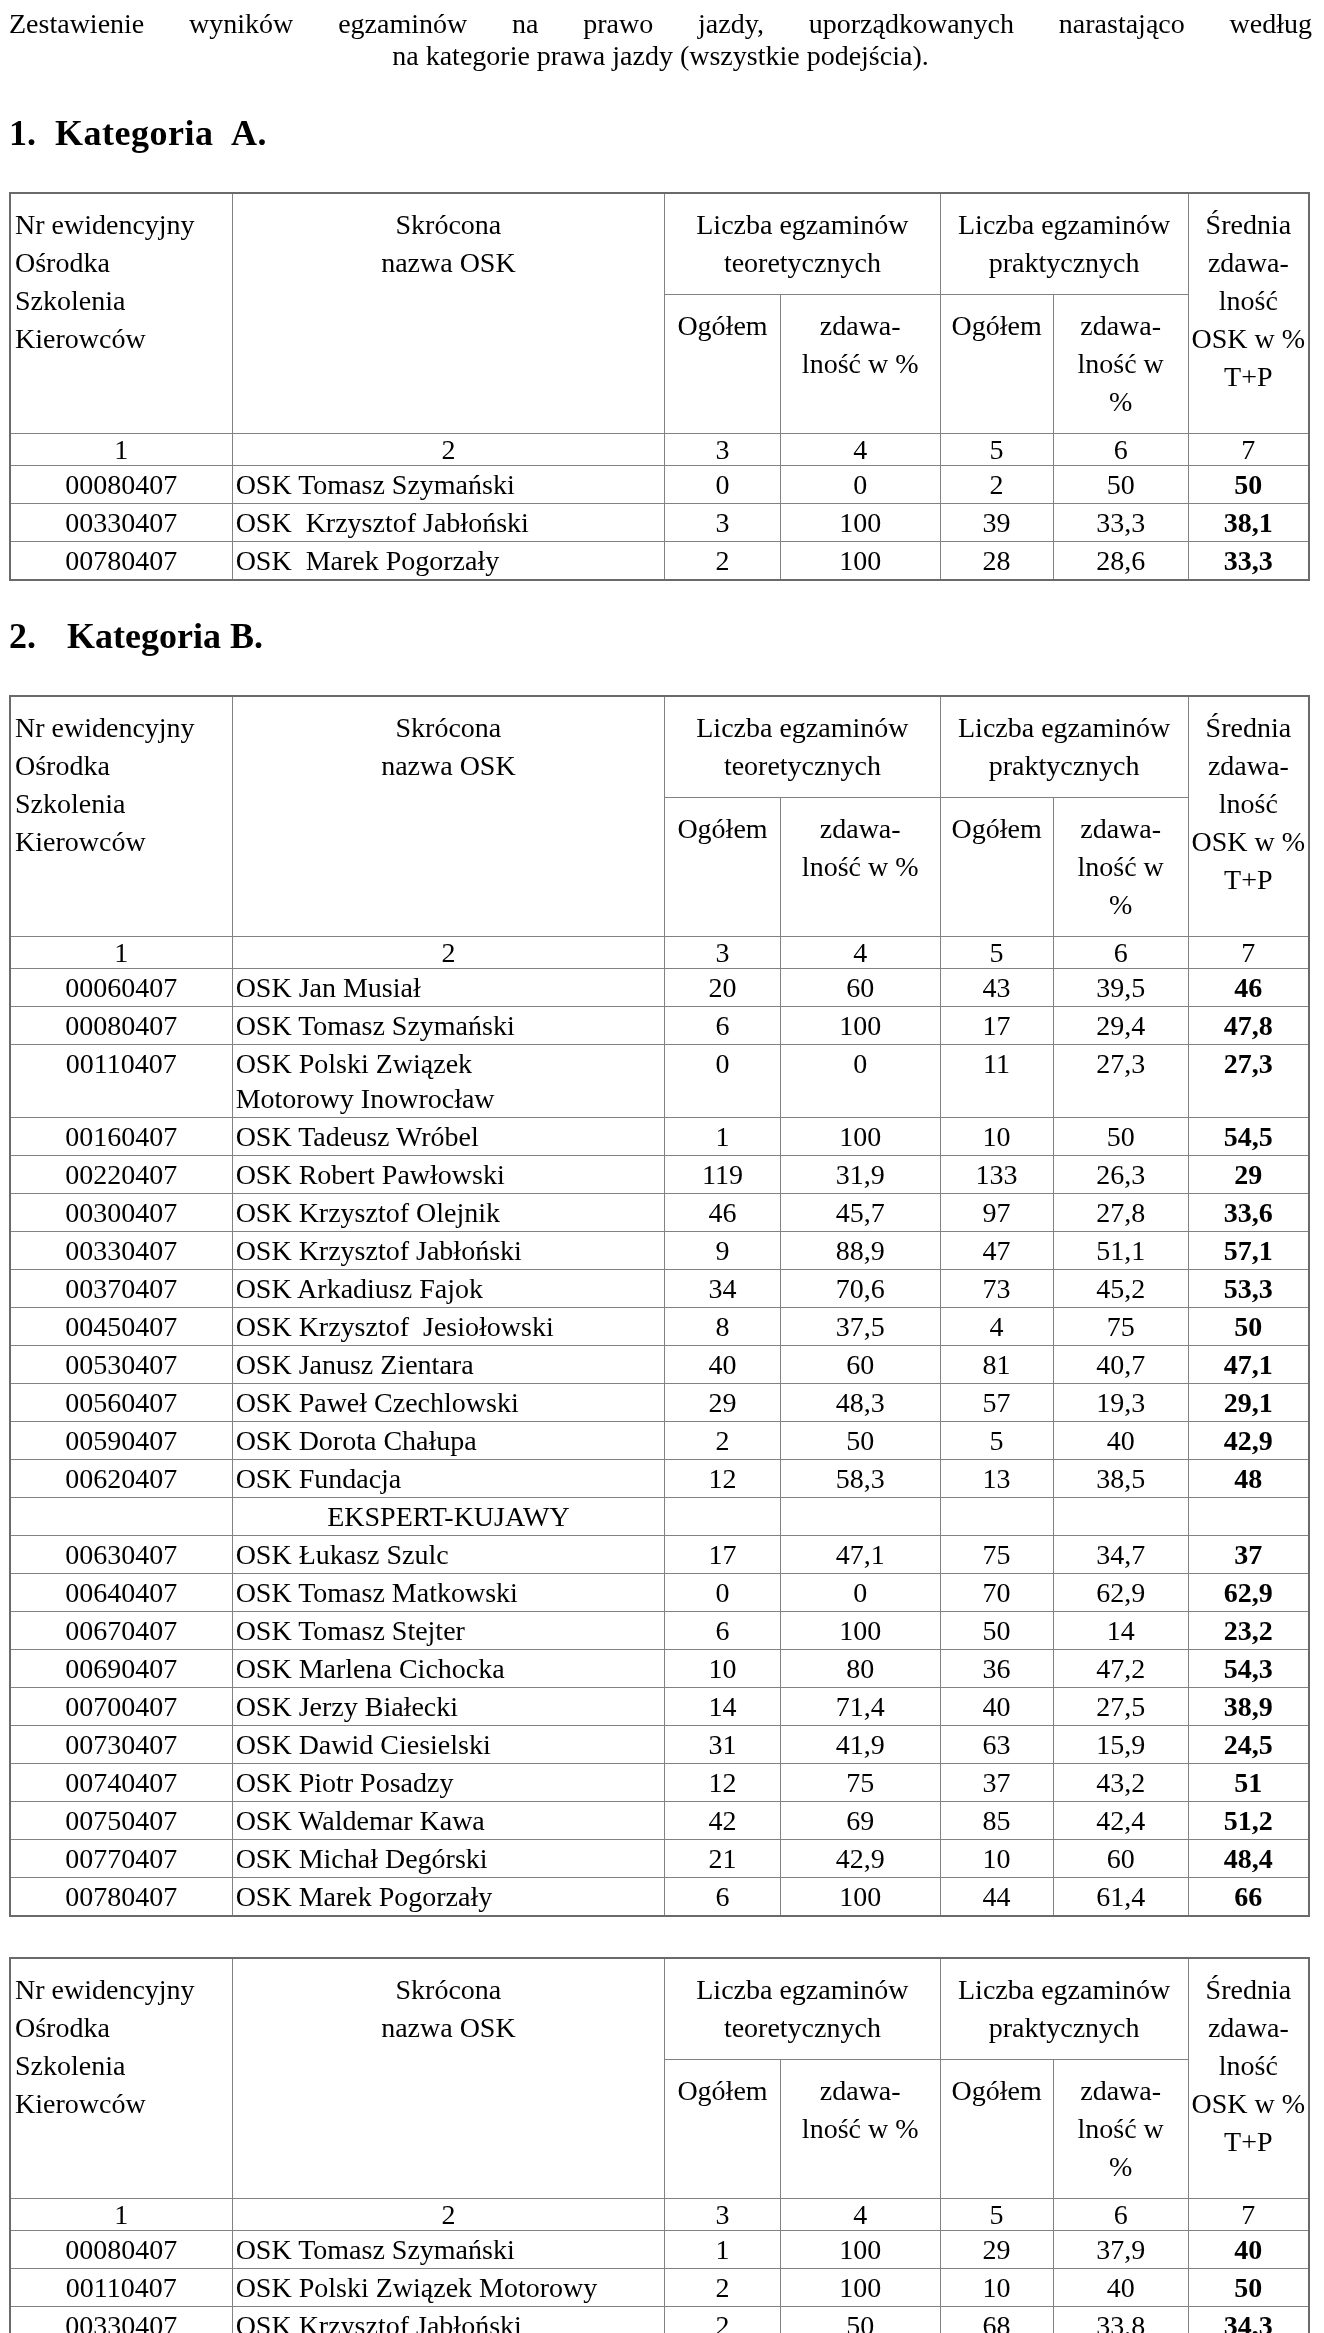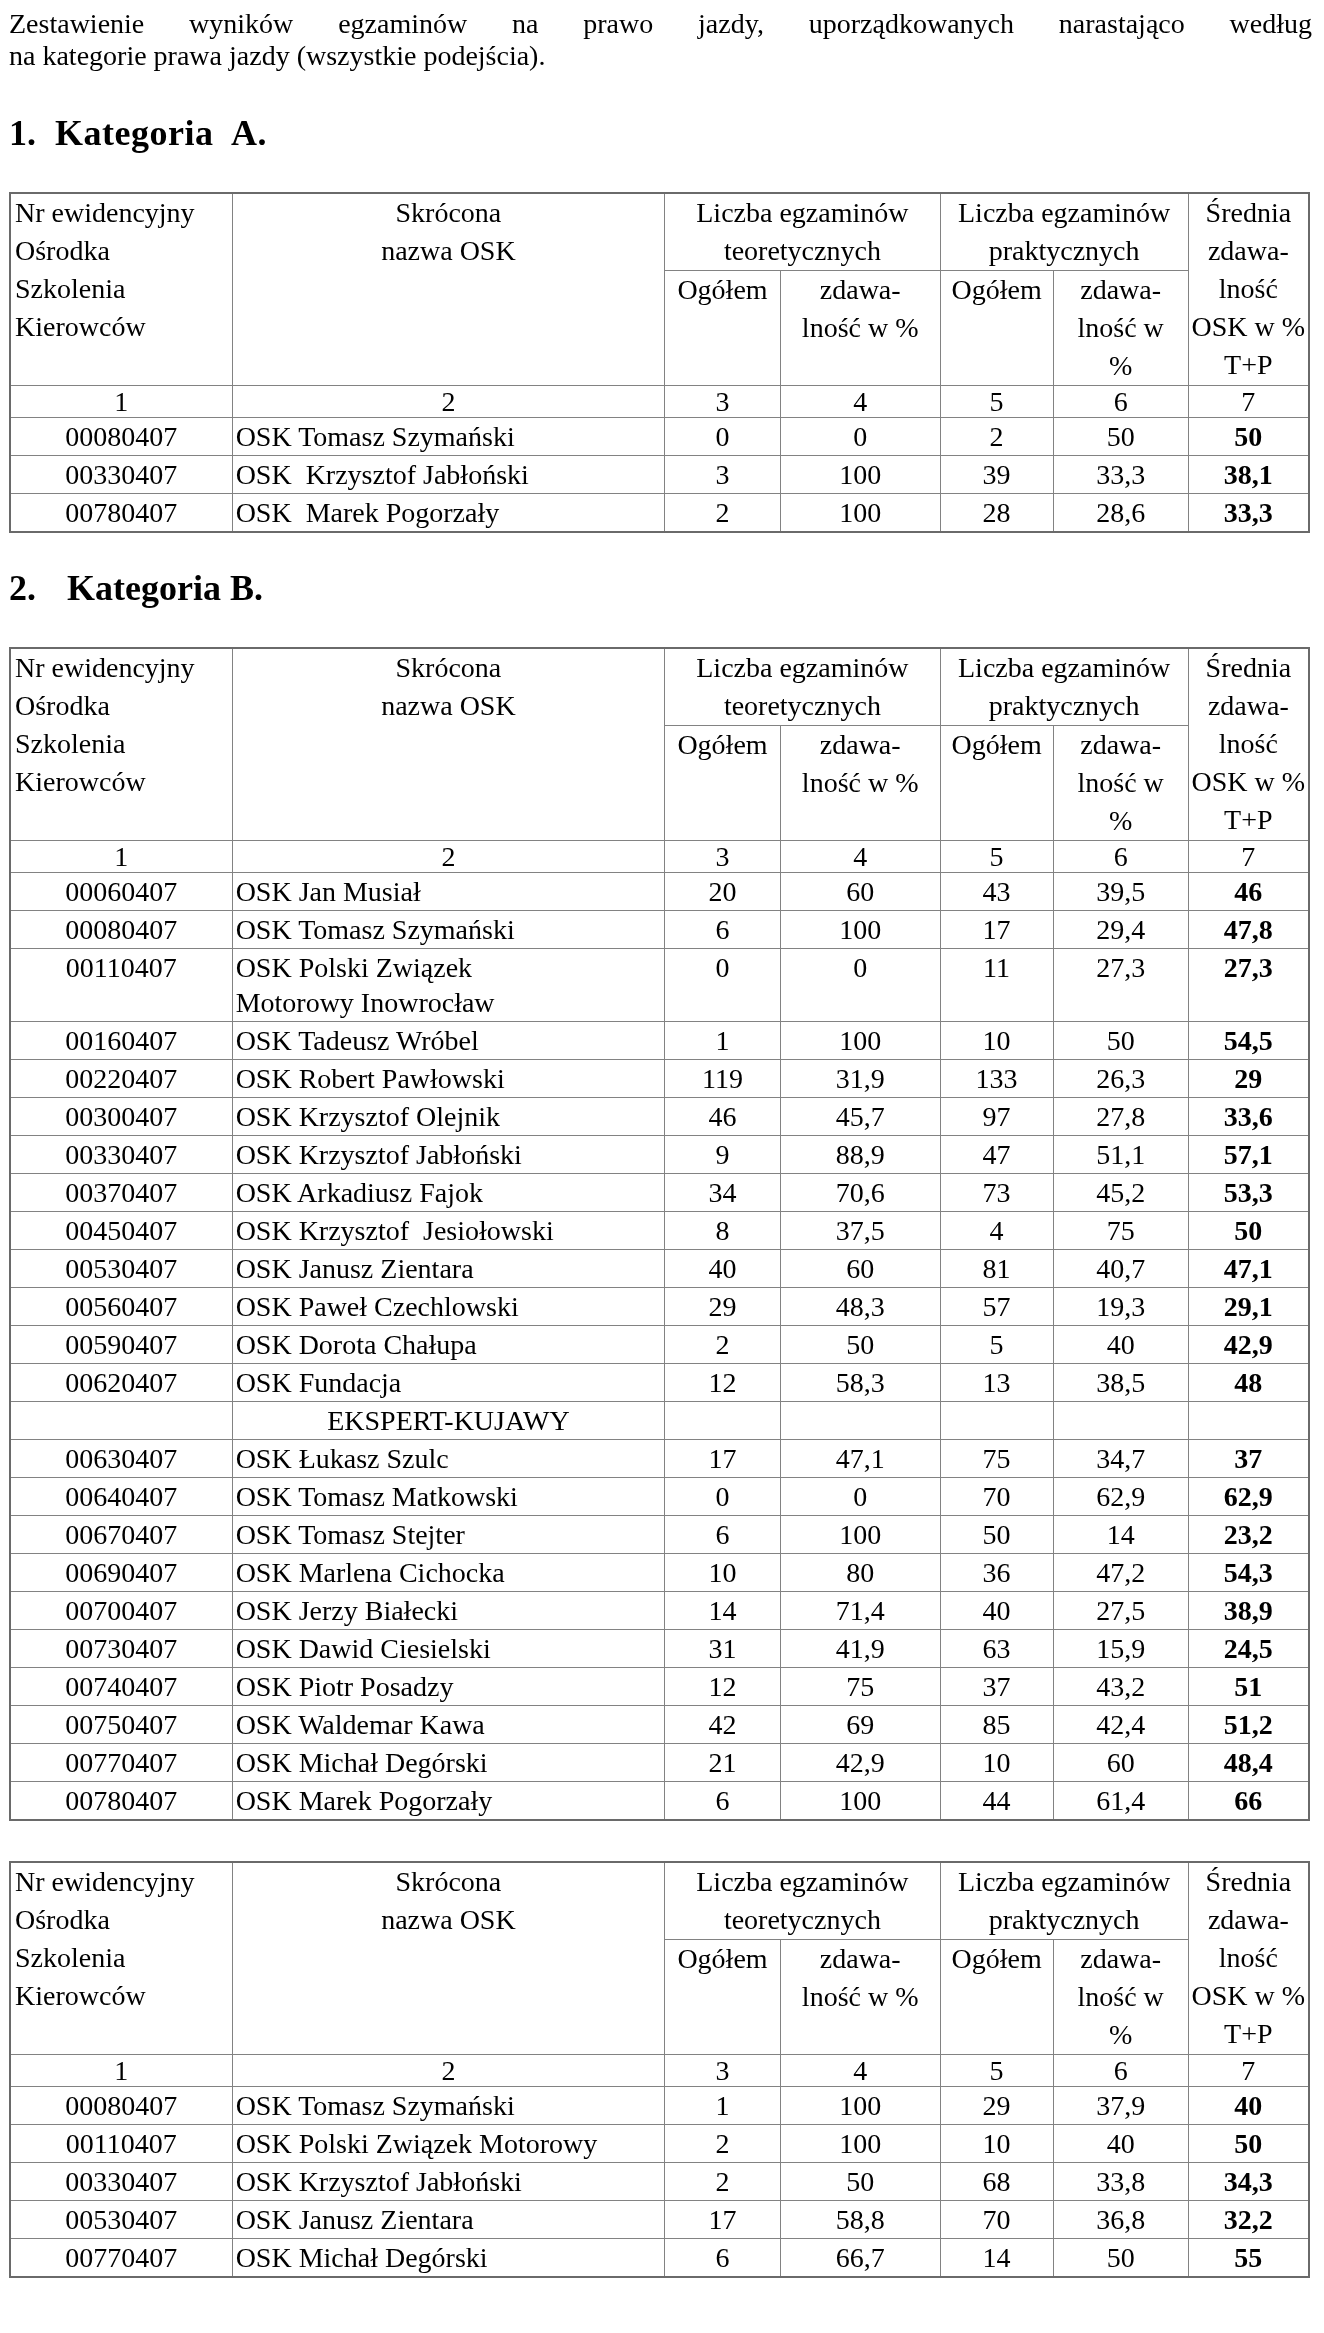--- a/index.html
+++ b/index.html
@@ -5,21 +5,21 @@
   html, body {
     margin: 0; padding: 0; background: #ffffff; color: #000;
     font-family: "Liberation Serif", "DejaVu Serif", serif;
   }
   body { width: 1324px; height: 2333px; overflow: hidden; }
   .page { padding: 8px 12px 0 9px; }
 
   
   .intro { font-size: 28px; line-height: 32px; }
   .intro .jline { text-align: justify; text-align-last: justify; }
-  .intro .lline { text-align: left; }
+  .intro .lline { text-align: center; }
 
   
   .sec-h { font-weight: bold; font-size: 36px; line-height: 30px; }
   .sec-h .num { display: inline-block; }
   .sec-0 .sec-h { margin-top: 46px; }
   .sec-1 .sec-h { margin-top: 40px; }
   .sec-2 .sec-h { margin-top: 32px; }
   .sec-0 .sec-h .num { width: 46px; }
   .sec-1 .sec-h .num { width: 58px; }
   .sec-2 .sec-h .num { width: 58px; }
@@ -29,21 +29,21 @@
   table {
     border-collapse: collapse; table-layout: fixed; width: 1301px;
     font-size: 28px; border: 2px solid #6a6a6a;
   }
   .sec-0 table { margin-top: 44px; }
   .sec-1 table { margin-top: 44px; }
   .sec-2 table { margin-top: 40px; }
   th, td { border: 1px solid #828282; vertical-align: top; overflow: hidden; }
   thead th {
     font-weight: normal; white-space: pre-line; text-align: center;
-    line-height: 38px; padding: 0 2px;
+    line-height: 38px; padding: 12px 2px;
   }
   thead th.h-col1 { text-align: left; padding-left: 4px; }
   tr.nums td { line-height: 31px; padding: 0; text-align: center; }
   tbody td { line-height: 35px; padding: 1px 3px; text-align: center; white-space: pre-line; }
   tbody td.c-name { text-align: left; }
   tbody td.c-avg { font-weight: bold; }
 </style>
 </head>
 <body>
 

